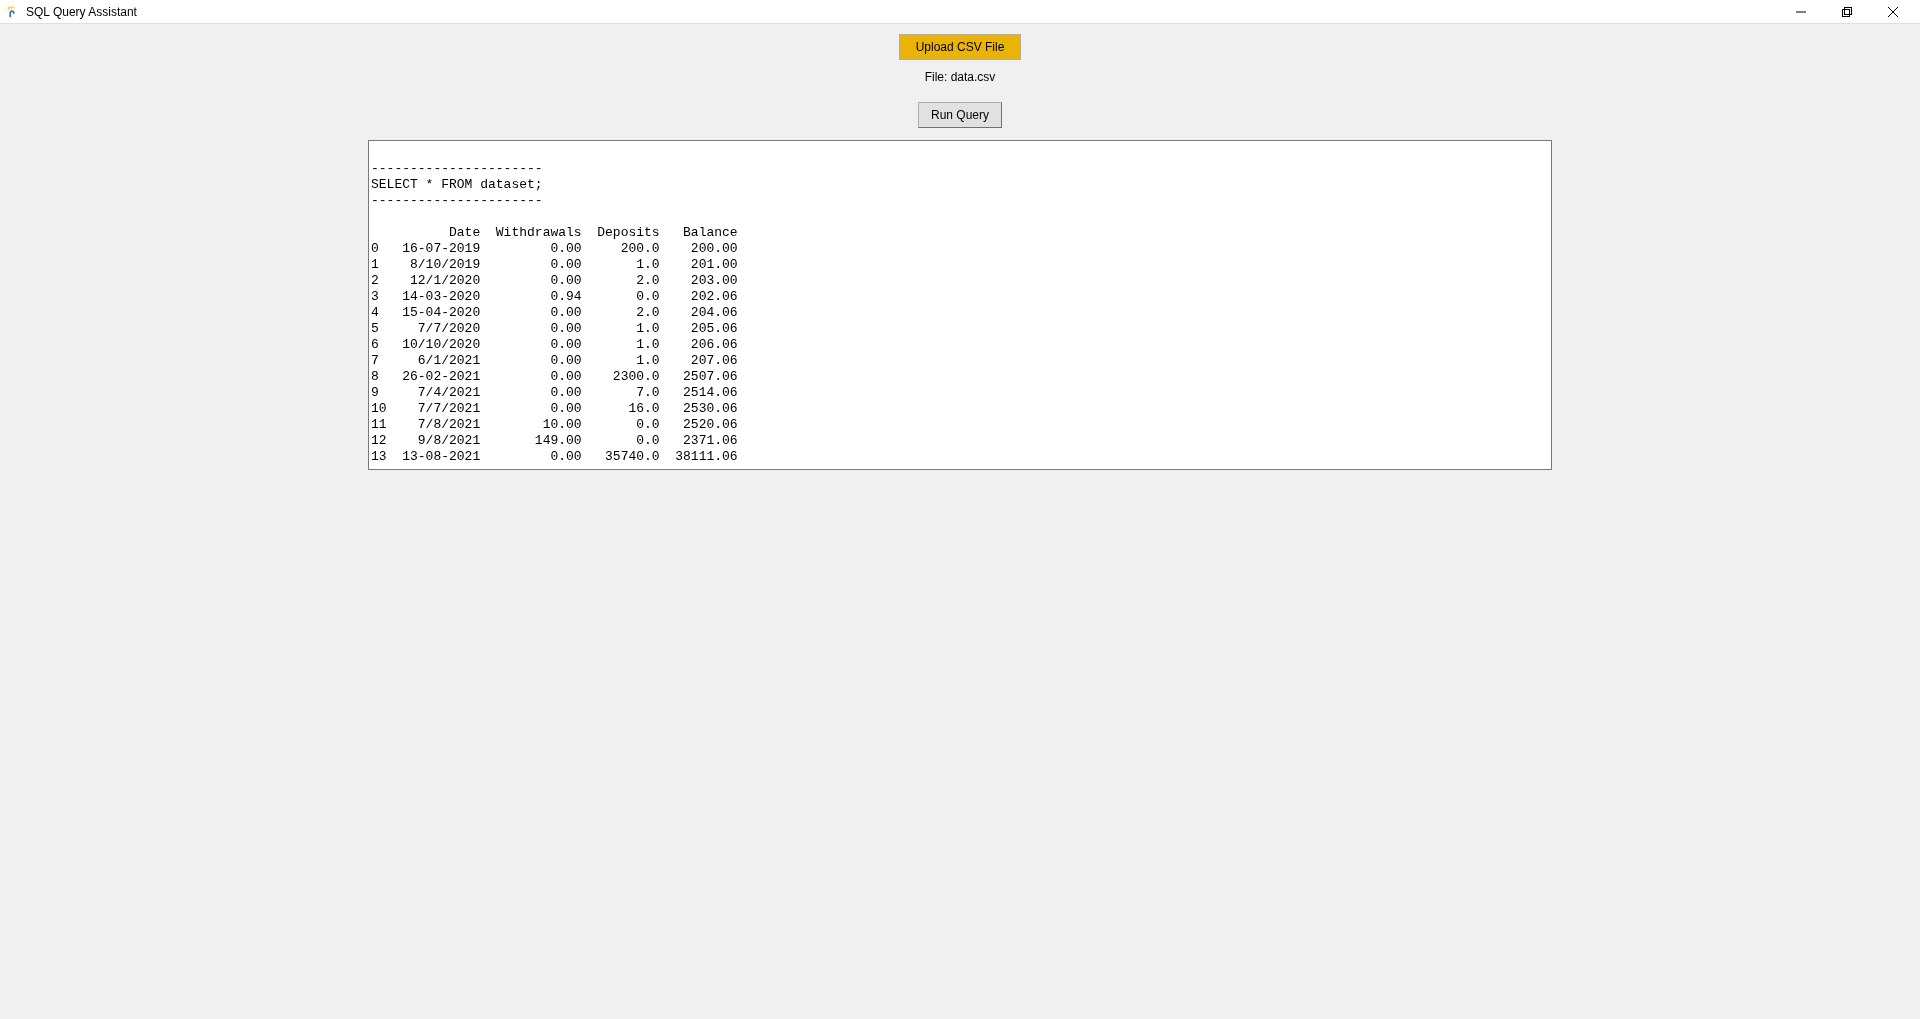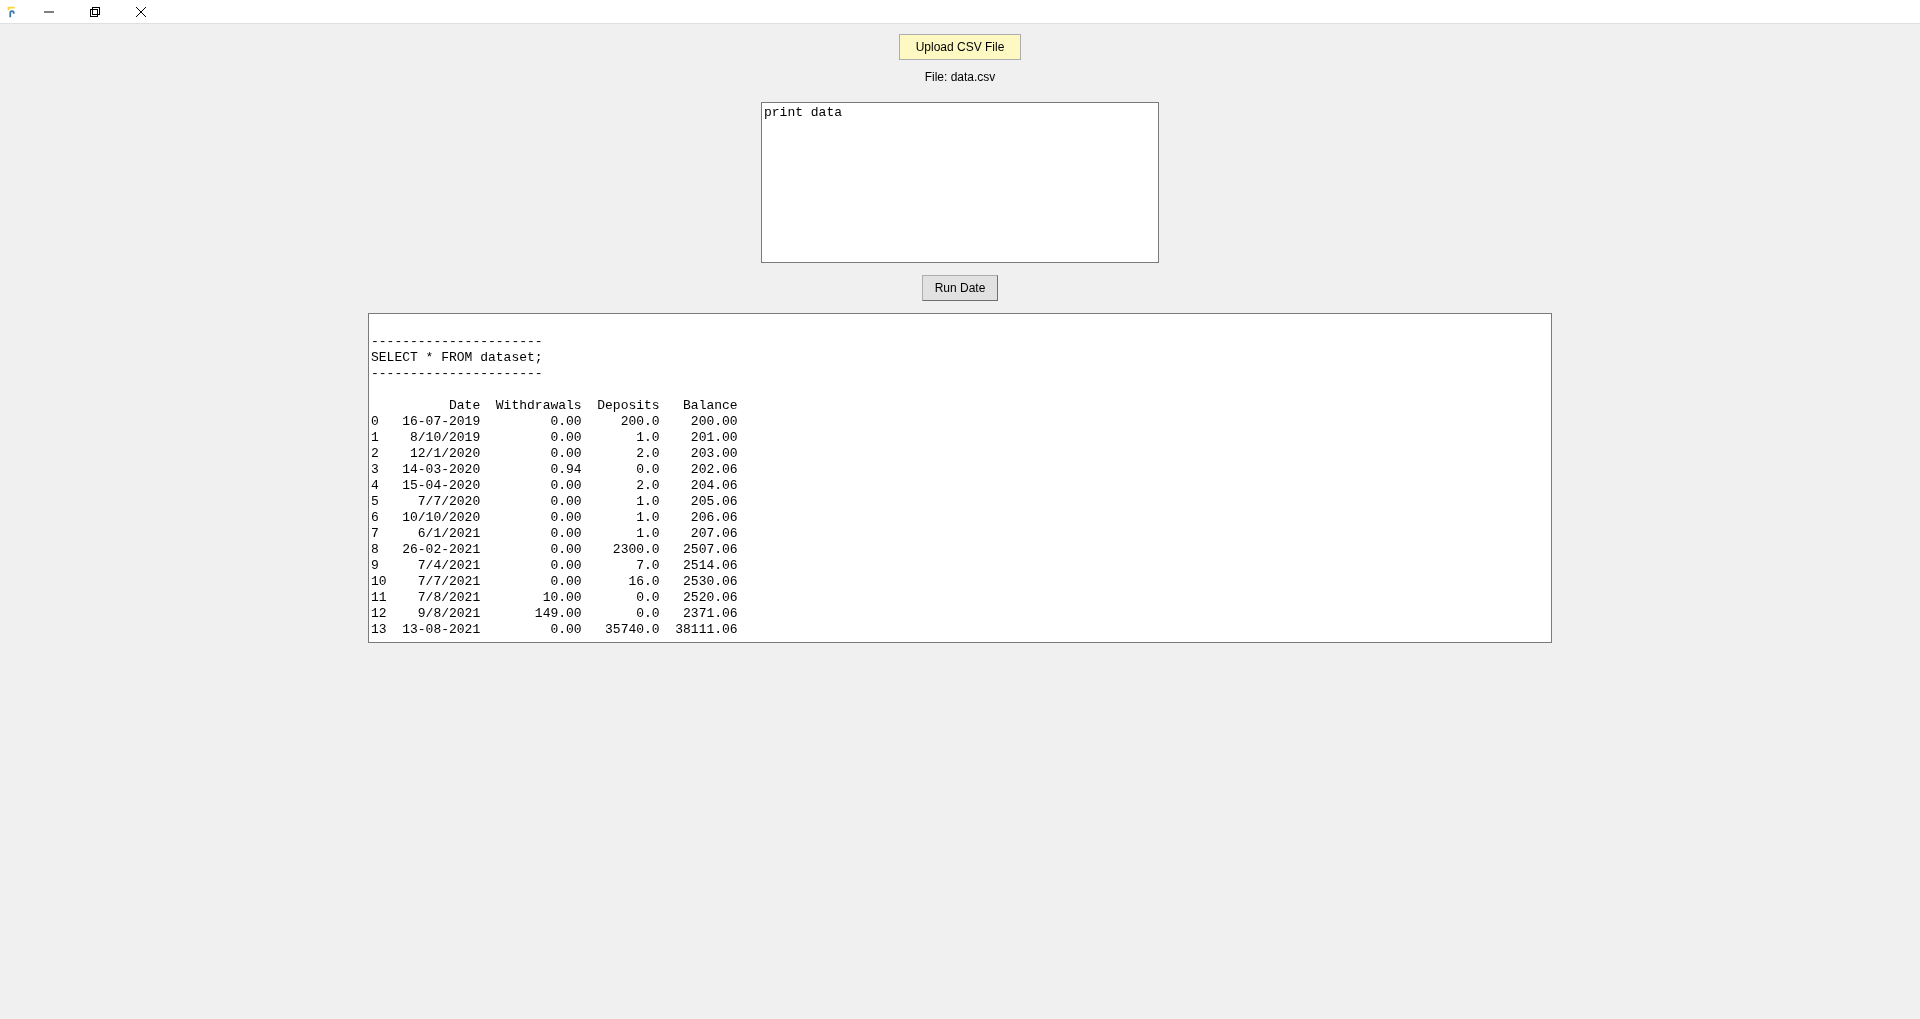--- a/index.html
+++ b/index.html
@@ -47,21 +47,21 @@
       justify-content: center;
       cursor: pointer;
     }
     .content {
       padding-top: 10px;
       display: flex;
       flex-direction: column;
       align-items: center;
     }
     .upload-btn {
-      background: #fef9c3;
+      background: #eab308;
       border: 1px solid #adadad;
       padding: 5px 16px;
       font-size: 12px;
       font-family: inherit;
       cursor: pointer;
       margin-bottom: 10px;
     }
     .file-label {
       font-size: 12px;
       color: #000;
@@ -106,20 +106,21 @@
 </head>
 <body>
 
 <div class="titlebar">
   <span class="titlebar-icon">
     <svg width="14" height="14" viewBox="0 0 16 16">
       <path d="M3 2 L3 14 L5 14 L5 9 Q5 6 8 6 Q11 6 11 9 L11 10 L9 10 L9 9 Q9 8 8 8 Q7 8 7 9 L7 14 L3 14 Z" fill="#3776ab"></path>
       <path d="M3 2 L11 2 L11 4 L5 4 L5 6 L3 6 Z" fill="#ffd43b"></path>
     </svg>
   </span>
+  <span class="titlebar-title">SQL Query Assistant</span>
   <div class="window-controls">
     <div class="window-control">
       <svg width="10" height="10" viewBox="0 0 10 10">
           <line x1="0" y1="5" x2="10" y2="5" stroke="#000" stroke-width="1"></line>
         </svg>
     </div>
     <div class="window-control">
       <svg width="10" height="10" viewBox="0 0 10 10">
           <rect x="0.5" y="2.5" width="7" height="7" fill="none" stroke="#000" stroke-width="1"></rect>
           <rect x="2.5" y="0.5" width="7" height="7" fill="none" stroke="#000" stroke-width="1"></rect>
@@ -130,22 +131,21 @@
           <line x1="0" y1="0" x2="10" y2="10" stroke="#000" stroke-width="1"></line>
           <line x1="10" y1="0" x2="0" y2="10" stroke="#000" stroke-width="1"></line>
         </svg>
     </div>
   </div>
 </div>
 
 <div class="content">
   <button class="upload-btn">Upload CSV File</button>
   <div class="file-label">File: data.csv</div>
-  <textarea class="query-input" style="">print data</textarea>
-  <button class="run-btn">Run Date</button>
+  <button class="run-btn">Run Query</button>
   <div class="output-area">
 ----------------------
 SELECT * FROM dataset;
 ----------------------
 
           Date  Withdrawals  Deposits   Balance
 0   16-07-2019         0.00     200.0    200.00
 1    8/10/2019         0.00       1.0    201.00
 2    12/1/2020         0.00       2.0    203.00
 3   14-03-2020         0.94       0.0    202.06

